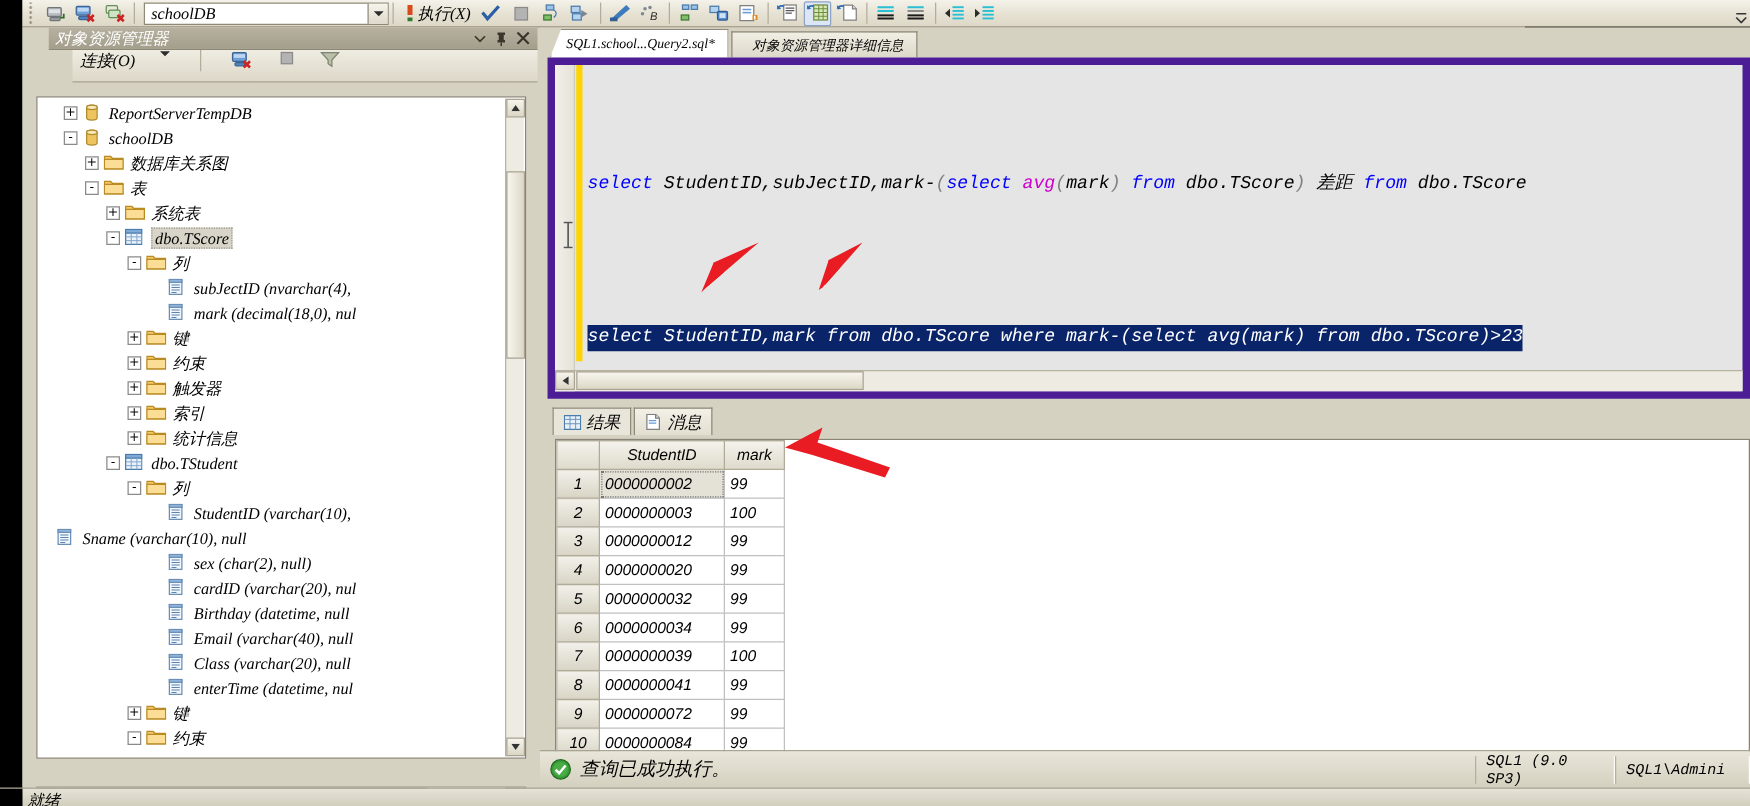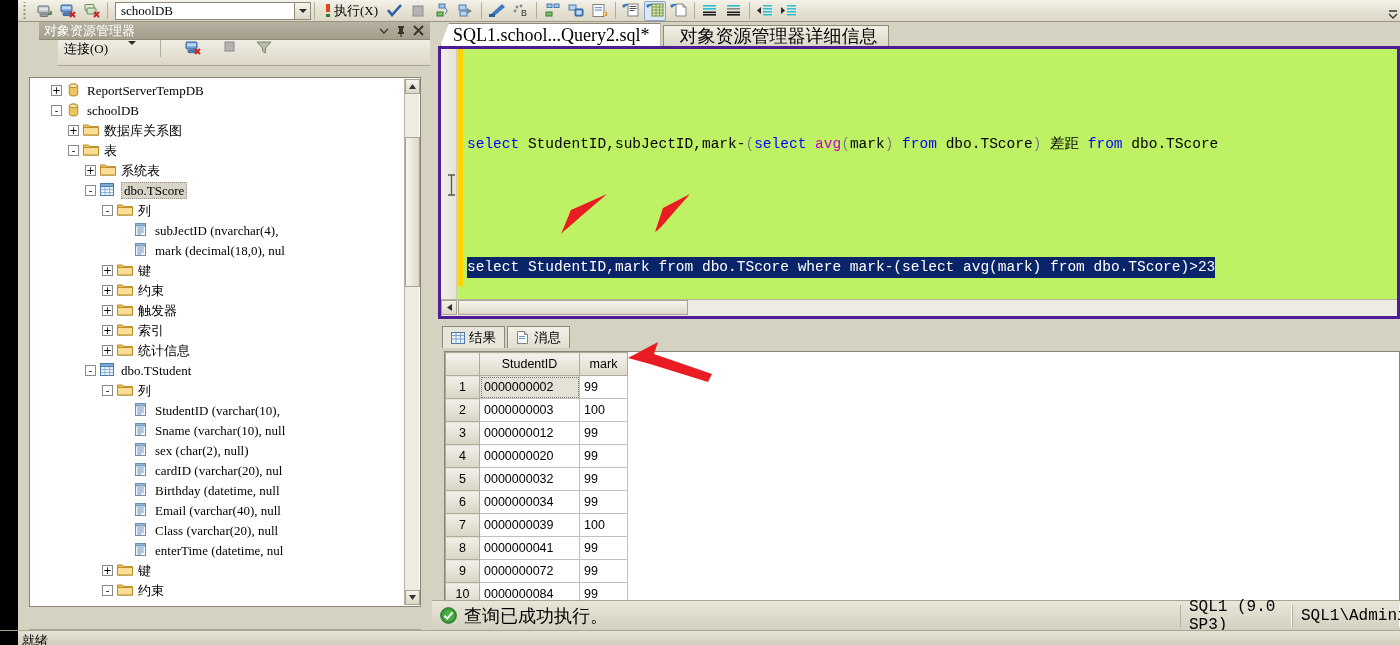--- a/index.html
+++ b/index.html
@@ -8,20 +8,21 @@
     width: 1400px; height: 645px;
     overflow: hidden;
     background: #000;
     font-family: "Liberation Sans", sans-serif;
     font-size: 12px;
   }
   #app {
     position: relative;
     width: 1220px; height: 645px;
     background: #d6d2c2;
+    font-style: italic;
   }
   
   .left-gutter {
     position: absolute; left: 0; top: 0; width: 18px; height: 645px;
     background: #000;
   }
 
   
   .toolbar {
     position: absolute; left: 18px; top: 0; width: 1382px; height: 22px;
@@ -135,30 +136,30 @@
   .right-pane {
     position:absolute; left:432px; top:22px; width:968px; height:623px;
     background:#d6d2c2;
   }
   .tabstrip { height:24px; position:relative; padding-left:8px; display:flex; align-items:flex-end; }
   .tab {
     height:21px; padding:0 10px 0 16px; margin-right:2px;
     background:linear-gradient(to bottom,#fbfaf6,#e9e5d8);
     border:1px solid #8f8979; border-bottom:none;
     display:flex;align-items:center;
-    font-family:"Liberation Serif", serif; font-size:18px; color:#000;
+    font-family:"Liberation Serif", serif; font-size:11px; color:#000;
     position:relative;
   }
   .tab.active { background:#fff; height:23px; z-index:2;
     clip-path: polygon(9px 0, 100% 0, 100% 100%, 0 100%); padding-left:12px;}
   .tab.inactive{ background:linear-gradient(to bottom,#f1eee4,#ddd9ca); }
 
   .editor {
     position:absolute; left:6px; top:24px; width:962px; height:273px;
-    background:#bef264; border:3px solid #4c1d95;
+    background:#e5e5e5; border:6px solid #4c1d95;
   }
   .ed-selmargin {
     position:absolute;left:0;top:0;width:16px;height:100%;
     background:linear-gradient(to right,#f1efe8,#e6e3d9);
     border-right:1px solid #cfcbbe;
   }
   .ed-change { position:absolute; left:17px; top:0; width:5px; height:237px; background:#ffd400; }
   .ed-text {
     position:absolute; left:26px; top:0; right:0; bottom:18px;
     font-family:"Liberation Mono", monospace; font-size:14.5px;
@@ -218,25 +219,25 @@
   table.g tr.first td.c-sid { background:#e4e1d6; outline:1px dotted #777; outline-offset:-2px; }
 
   
   .statusbar {
     position:absolute; left:432px; top:600px; width:968px; height:30px;
     background:linear-gradient(to bottom,#e9e6da,#d4d0bf);
     border-top:1px solid #a9a392;
     display:flex; align-items:center;
   }
   .sb-msg { display:flex; align-items:center; gap:7px; padding-left:8px;
-    font-family:"Liberation Serif", serif; font-size:18px; color:#000; }
+    font-family:"Liberation Serif", serif; font-size:15px; color:#000; }
   .sb-cell {
     height:22px; display:flex; align-items:center; padding:0 8px;
     border-left:1px solid #b5afa0; border-right:1px solid #fdfcf8;
-    font-family:"Liberation Mono", monospace; font-size:16px; color:#000;
+    font-family:"Liberation Mono", monospace; font-size:12px; color:#000;
   }
   .sb-right { margin-left:auto; display:flex; align-items:center; }
 
   
   .bottom-strip {
     position:absolute; left:0; top:630px; width:1400px; height:15px;
     background:linear-gradient(to bottom,#e6e3d7,#d2cebd);
     border-top:1px solid #a9a392; overflow:hidden;
   }
   .bottom-strip .ready {
@@ -658,21 +659,21 @@
             <span class="exp hidden"></span>
             <span class="ico">
               <svg width="13" height="13" viewBox="0 0 13 13">
                 <rect x="1.5" y="0.5" width="10" height="12" fill="#f2f7fd" stroke="#6b8fb5"></rect>
                 <rect x="1.5" y="0.5" width="10" height="2.4" fill="#8fb4da" stroke="#6b8fb5"></rect>
                 <path d="M3.2 5 h6.6 M3.2 7 h6.6 M3.2 9 h6.6 M3.2 11 h4" stroke="#5a83ae" stroke-width=".9"></path>
               </svg>
             </span>
             <span class="lbl">StudentID (varchar(10),</span>
           </div>
-          <div class="node" style="padding-left: 89px;">
+          <div class="node" style="">
             <span class="exp hidden"></span>
             <span class="ico">
               <svg width="13" height="13" viewBox="0 0 13 13">
                 <rect x="1.5" y="0.5" width="10" height="12" fill="#f2f7fd" stroke="#6b8fb5"></rect>
                 <rect x="1.5" y="0.5" width="10" height="2.4" fill="#8fb4da" stroke="#6b8fb5"></rect>
                 <path d="M3.2 5 h6.6 M3.2 7 h6.6 M3.2 9 h6.6 M3.2 11 h4" stroke="#5a83ae" stroke-width=".9"></path>
               </svg>
             </span>
             <span class="lbl">Sname (varchar(10), null</span>
           </div>

